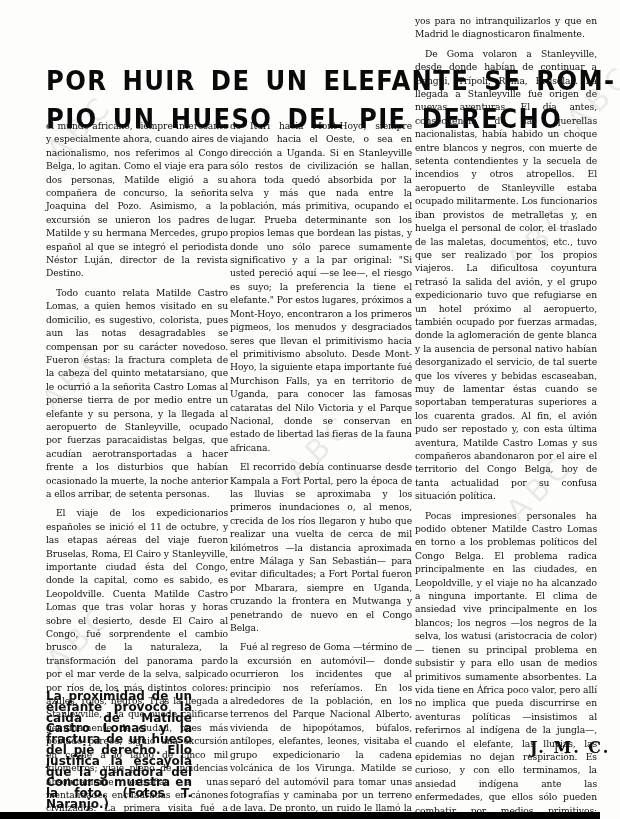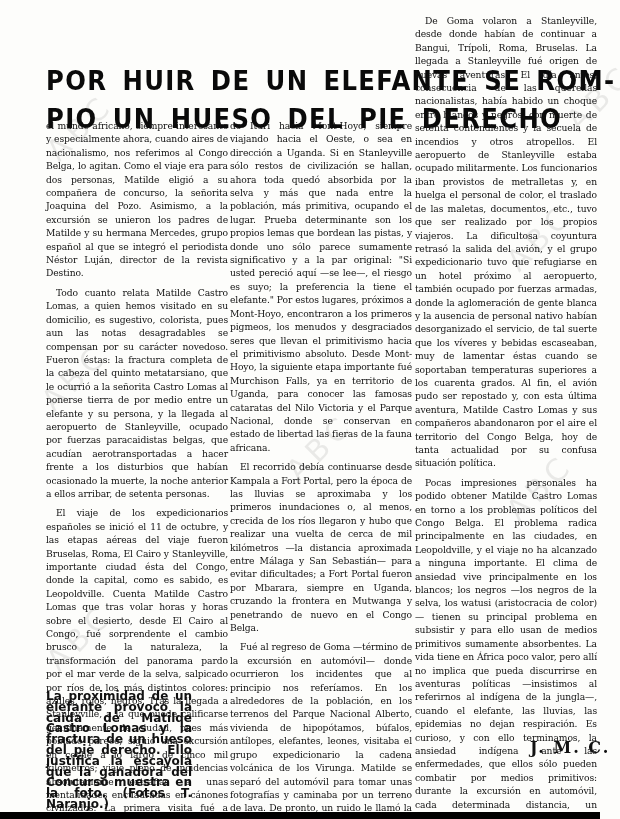--- a/index.html
+++ b/index.html
@@ -66,20 +66,21 @@
   <p>El viaje de los expedicionarios españoles se inició el 11 de octubre, y las etapas aéreas del viaje fueron Bruselas, Roma, El Cairo y Stanleyville, importante ciudad ésta del Congo, donde la capital, como es sabido, es Leopoldville. Cuenta Matilde Castro Lomas que tras volar horas y horas sobre el desierto, desde El Cairo al Congo, fué sorprendente el cambio brusco de la naturaleza, la transformación del panorama pardo por el mar verde de la selva, salpicado por ríos de los más distintos colores: azules, rojos, negros. Tras la llegada a Stanleyville, a la que puede calificarse genuinamente de ciudad, pues más poblado parece, siguió una excursión en coche a lo largo de cinco mil kilómetros; viaje pleno de incidencias absolutamente extrañas a unas mentalidades encuadradas en cánones civilizados. La primera visita fué a Epulu, donde se halla un parque de amaestramiento de elefantes con destino a circos y parques zoológicos. Después de este aperitivo se dirigieron por la selva</p>
 </div>
 
 <div class="col col2">
   <p class="first">de Ituri hacia Mont-Hoyo, siempre viajando hacia el Oeste, o sea en dirección a Uganda. Si en Stanleyville sólo restos de civilización se hallan, ahora toda quedó absorbida por la selva y más que nada entre la población, más primitiva, ocupando el lugar. Prueba determinante son los propios lemas que bordean las pistas, y donde uno sólo parece sumamente significativo y a la par original: "Si usted pereció aquí —se lee—, el riesgo es suyo; la preferencia la tiene el elefante." Por estos lugares, próximos a Mont-Hoyo, encontraron a los primeros pigmeos, los menudos y desgraciados seres que llevan el primitivismo hacia el primitivismo absoluto. Desde Mont-Hoyo, la siguiente etapa importante fué Murchison Falls, ya en territorio de Uganda, para conocer las famosas cataratas del Nilo Victoria y el Parque Nacional, donde se conservan en estado de libertad las fieras de la fauna africana.</p>
   <p>El recorrido debía continuarse desde Kampala a Fort Portal, pero la época de las lluvias se aproximaba y los primeros inundaciones o, al menos, crecida de los ríos llegaron y hubo que realizar una vuelta de cerca de mil kilómetros —la distancia aproximada entre Málaga y San Sebastián— para evitar dificultades; a Fort Portal fueron por Mbarara, siempre en Uganda, cruzando la frontera en Mutwanga y penetrando de nuevo en el Congo Belga.</p>
   <p>Fué al regreso de Goma —término de la excursión en automóvil— donde ocurrieron los incidentes que al principio nos referíamos. En los alrededores de la población, en los terrenos del Parque Nacional Alberto, vivienda de hipopótamos, búfalos, antílopes, elefantes, leones, visitaba el grupo expedicionario la cadena volcánica de los Virunga. Matilde se separó del automóvil para tomar unas fotografías y caminaba por un terreno de lava. De pronto, un ruido le llamó la atención: a muy pocos metros de ella, un elefante se abanicaba con las gigantescas orejas. Matilde Castro Lomas, atemorizada, según le habían indicado convenía obrar en semejantes casos, inició el regreso junto a los automóviles, procurando al mismo tiempo de posición para captar la imagen del proboscidio. Había que saltar una zanja; se dispuso a ello, pero pisó una costra de lava, le falló el suelo y cayó. Así se produjo la fractura, de la que no quiso informar a los en-</p>
 </div>
 
 <div class="col col3">
+  <p class="first">yos para no intranquilizarlos y que en Madrid le diagnosticaron finalmente.</p>
   <p>De Goma volaron a Stanleyville, desde donde habían de continuar a Bangui, Trípoli, Roma, Bruselas. La llegada a Stanleyville fué origen de nuevas aventuras. El día antes, consecuencia de las querellas nacionalistas, había habido un choque entre blancos y negros, con muerte de setenta contendientes y la secuela de incendios y otros atropellos. El aeropuerto de Stanleyville estaba ocupado militarmente. Los funcionarios iban provistos de metralletas y, en huelga el personal de color, el traslado de las maletas, documentos, etc., tuvo que ser realizado por los propios viajeros. La dificultosa coyuntura retrasó la salida del avión, y el grupo expedicionario tuvo que refugiarse en un hotel próximo al aeropuerto, también ocupado por fuerzas armadas, donde la aglomeración de gente blanca y la ausencia de personal nativo habían desorganizado el servicio, de tal suerte que los víveres y bebidas escaseaban, muy de lamentar éstas cuando se soportaban temperaturas superiores a los cuarenta grados. Al fin, el avión pudo ser repostado y, con esta última aventura, Matilde Castro Lomas y sus compañeros abandonaron por el aire el territorio del Congo Belga, hoy de tanta actualidad por su confusa situación política.</p>
   <p>Pocas impresiones personales ha podido obtener Matilde Castro Lomas en torno a los problemas políticos del Congo Belga. El problema radica principalmente en las ciudades, en Leopoldville, y el viaje no ha alcanzado a ninguna importante. El clima de ansiedad vive principalmente en los blancos; los negros —los negros de la selva, los watusi (aristocracia de color)— tienen su principal problema en subsistir y para ello usan de medios primitivos sumamente absorbentes. La vida tiene en África poco valor, pero allí no implica que pueda discurrirse en aventuras políticas —insistimos al referirnos al indígena de la jungla—, cuando el elefante, las lluvias, las epidemias no dejan respiración. Es curioso, y con ello terminamos, la ansiedad indígena ante las enfermedades, que ellos sólo pueden combatir por medios primitivos: durante la excursión en automóvil, cada determinada distancia, un indígena subía a los vehículos para buscar en ellos a la mosca tsé-tsé, propagadora de la enfermedad del sueño, y evitar que, de involuntario contrabando, pasara de una región a otra. A aquellos inocentes indígenas les preocupaba, desde luego, bastante más la mosca que todas las aspiraciones políticas o de partido.</p>
 </div>
 
 <div class="caption">La proximidad de un elefante provocó la caída de Matilde Castro Lomas y la fractura de un hueso del pie derecho. Ello justifica la escayola que la ganadora del Concurso muestra en la foto. (Fotos T. Naranjo.)</div>
 
 <div class="signature">J. M. C.</div>
 
 <div class="rule"></div>
 

